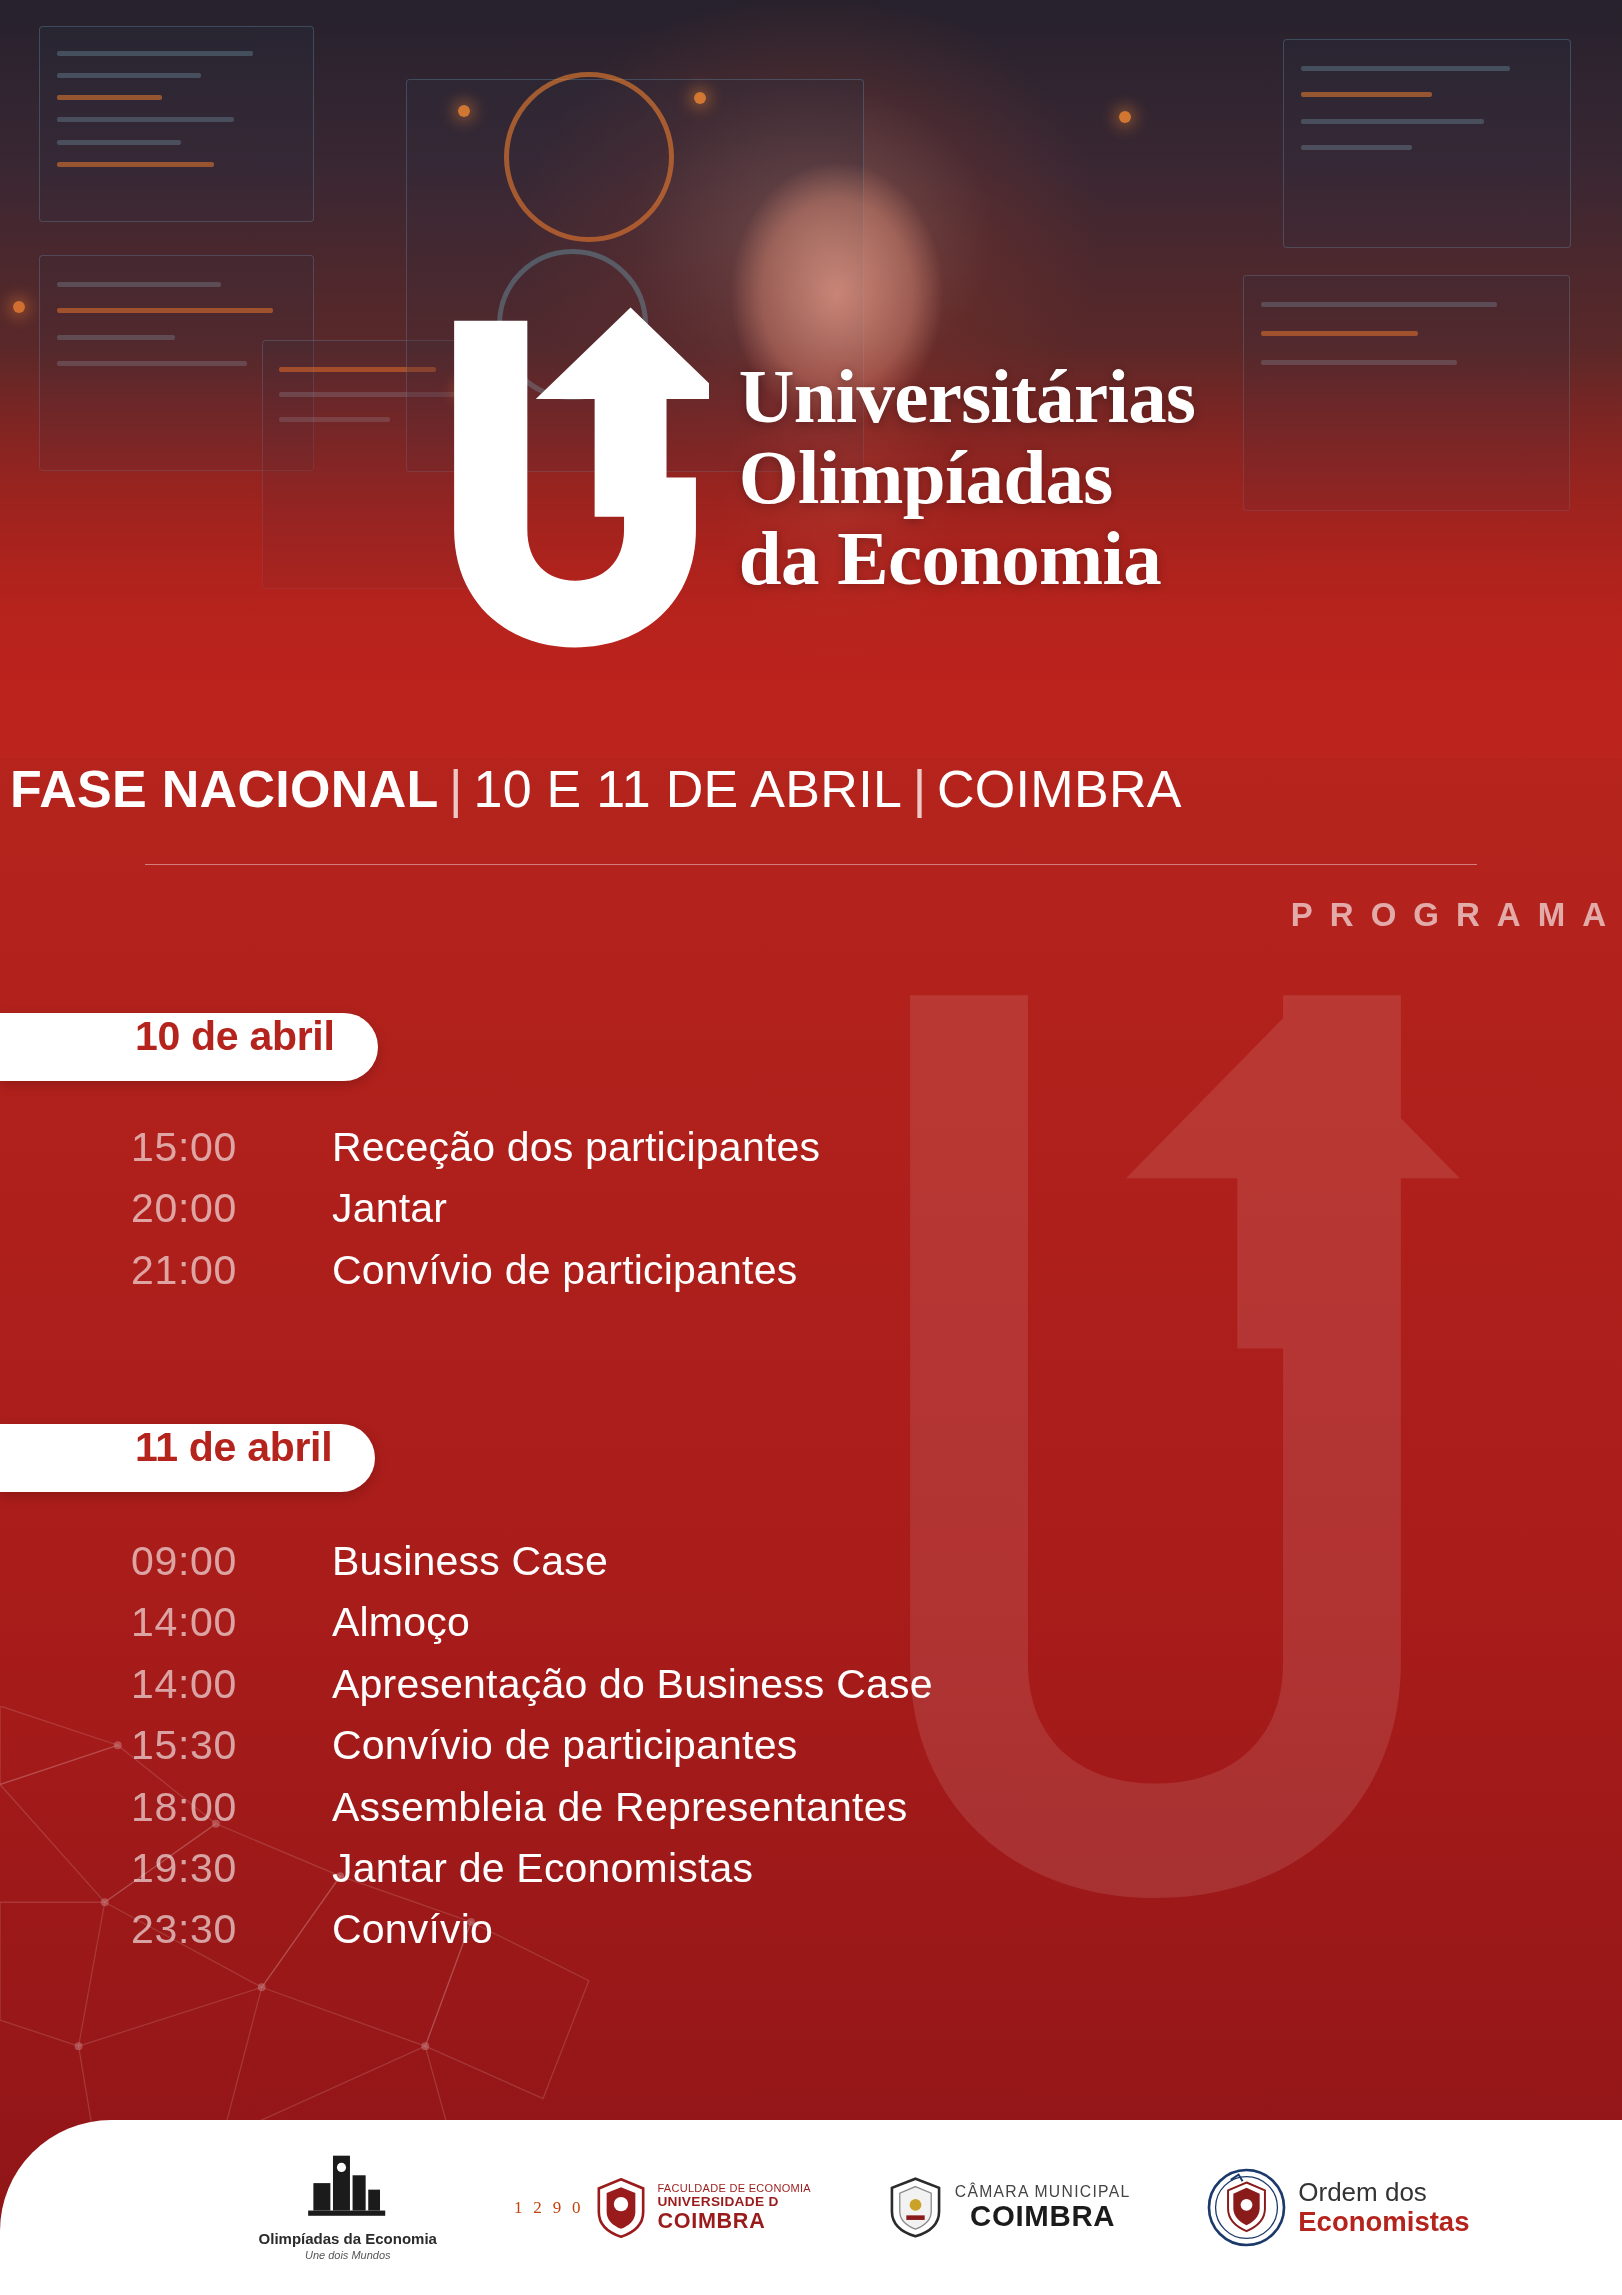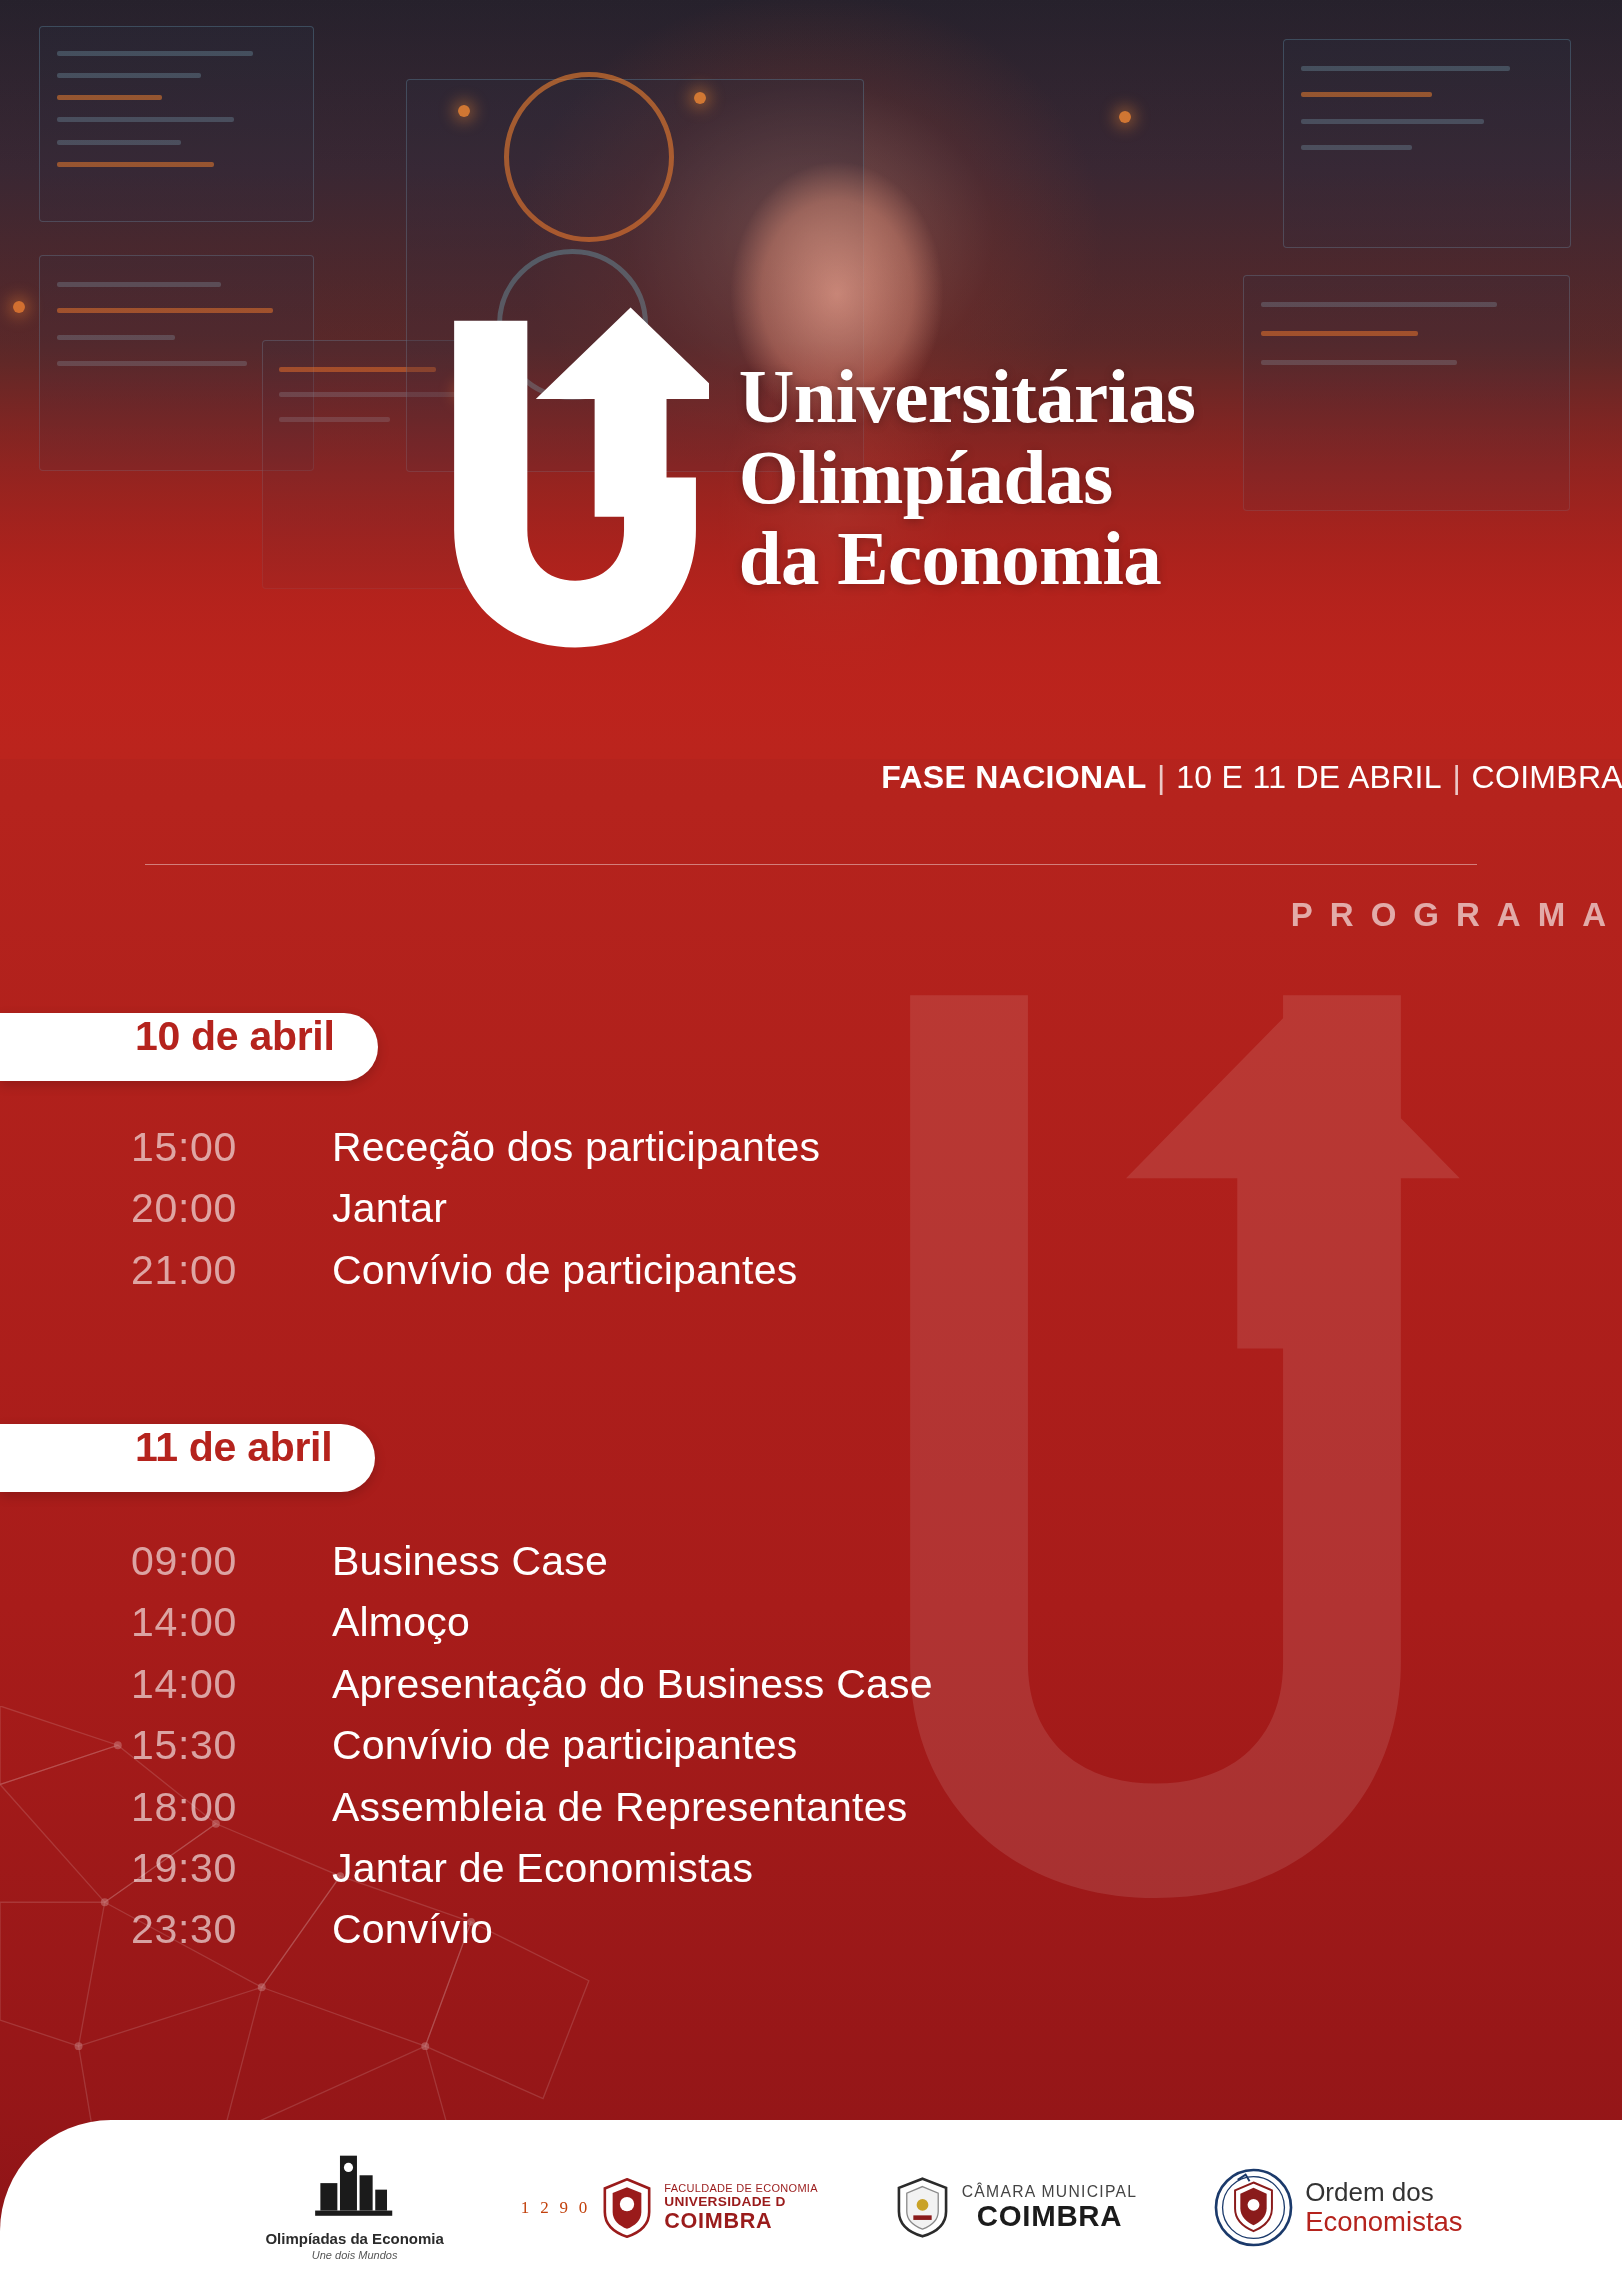--- a/index.html
+++ b/index.html
@@ -111,23 +111,23 @@
     font-size: 77px;
     line-height: 1.05;
     letter-spacing: -0.7px;
     text-shadow: 0 2px 9.2px rgba(0,0,0,0.25);
   }
 
   
   .subtitle {
     position: absolute;
     top: 759px; left: 0; right: 0;
-    text-align: right;
+    text-align: left;
     color: #ffffff;
-    font-size: 32px;
+    font-size: 52px;
     letter-spacing: 0.3px;
     white-space: nowrap;
     margin-left: 10px;
   }
   .subtitle .bold { font-weight: bold; }
   .subtitle .sep { opacity: 0.75; margin: 0 10.5px; font-weight: 300; }
 
   .rule {
     position: absolute;
     top: 864px; left: 145px;
@@ -230,21 +230,21 @@
   .logo-caption .small { font-size: 11px; font-style: italic; color: #555; }
   .fe-text { line-height: 1.12; }
   .fe-text .l1 { font-size: 11px; color: #9a1b1b; letter-spacing: 0.3px; }
   .fe-text .l2 { font-size: 13.7px; color: #9a1b1b; font-weight: bold; letter-spacing: 0.3px; }
   .fe-text .l3 { font-size: 21.6px; color: #9a1b1b; font-weight: bold; letter-spacing: 0.7px; }
   .cm-text { line-height: 1.1; text-align: center; }
   .cm-text .l1 { font-size: 15.7px; color: #444; letter-spacing: 1.3px; }
   .cm-text .l2 { font-size: 29.4px; color: #1b1b1b; font-weight: bold; letter-spacing: 0.7px; }
   .oe-text { line-height: 1.12; }
   .oe-text .l1 { font-size: 26px; color: #333333; }
-  .oe-text .l2 { font-size: 27.5px; color: #b5231d; font-weight: normal; }
+  .oe-text .l2 { font-size: 27.5px; color: #b5231d; font-weight: bold; }
   .year-1290 {
     font-size: 17px;
     color: #c2410c;
     letter-spacing: 3.3px;
     font-family: "Liberation Serif", serif;
   }
 </style>
 </head>
 <body>
 

